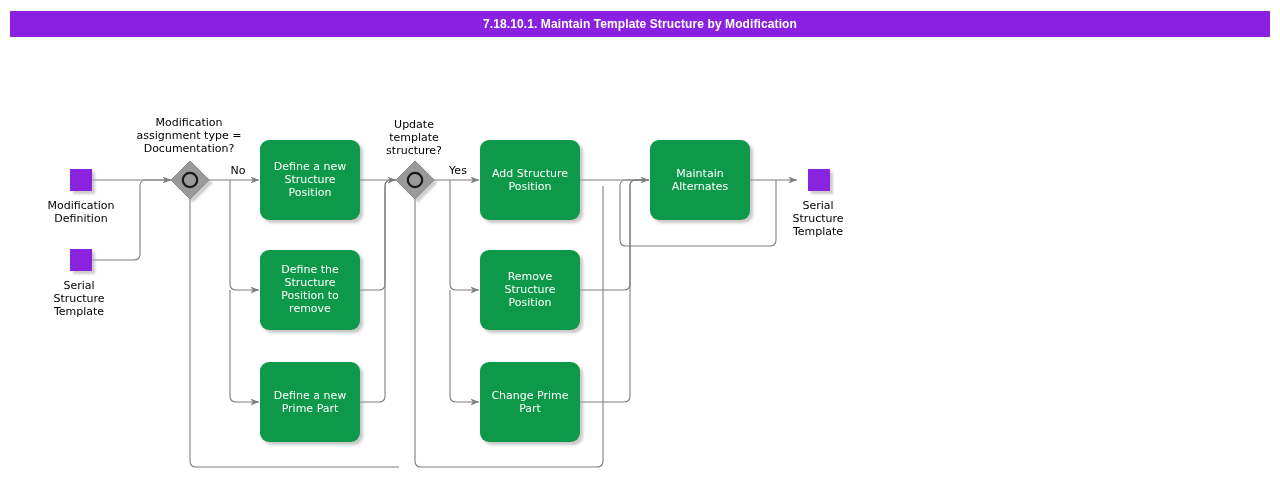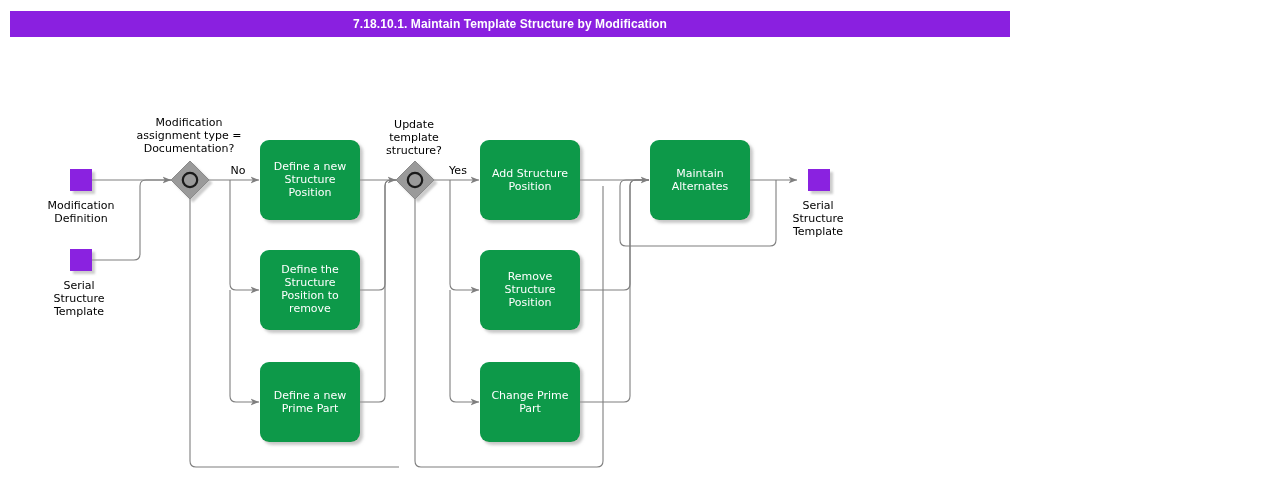--- a/index.html
+++ b/index.html
@@ -12,21 +12,21 @@
     width: 1280px;
     height: 498px;
     background: #ffffff;
     font-family: "DejaVu Sans", sans-serif;
     overflow: hidden;
   }
   #title-bar {
     position: absolute;
     left: 10px;
     top: 11px;
-    width: 1000px;
+    width: 1260px;
     height: 26px;
     background: #8a20e0;
     color: #ffffff;
     font-size: 12px;
     font-weight: bold;
     font-family: "Liberation Sans", sans-serif;
     display: flex;
     align-items: center;
     justify-content: center;
     letter-spacing: 0.1px;

